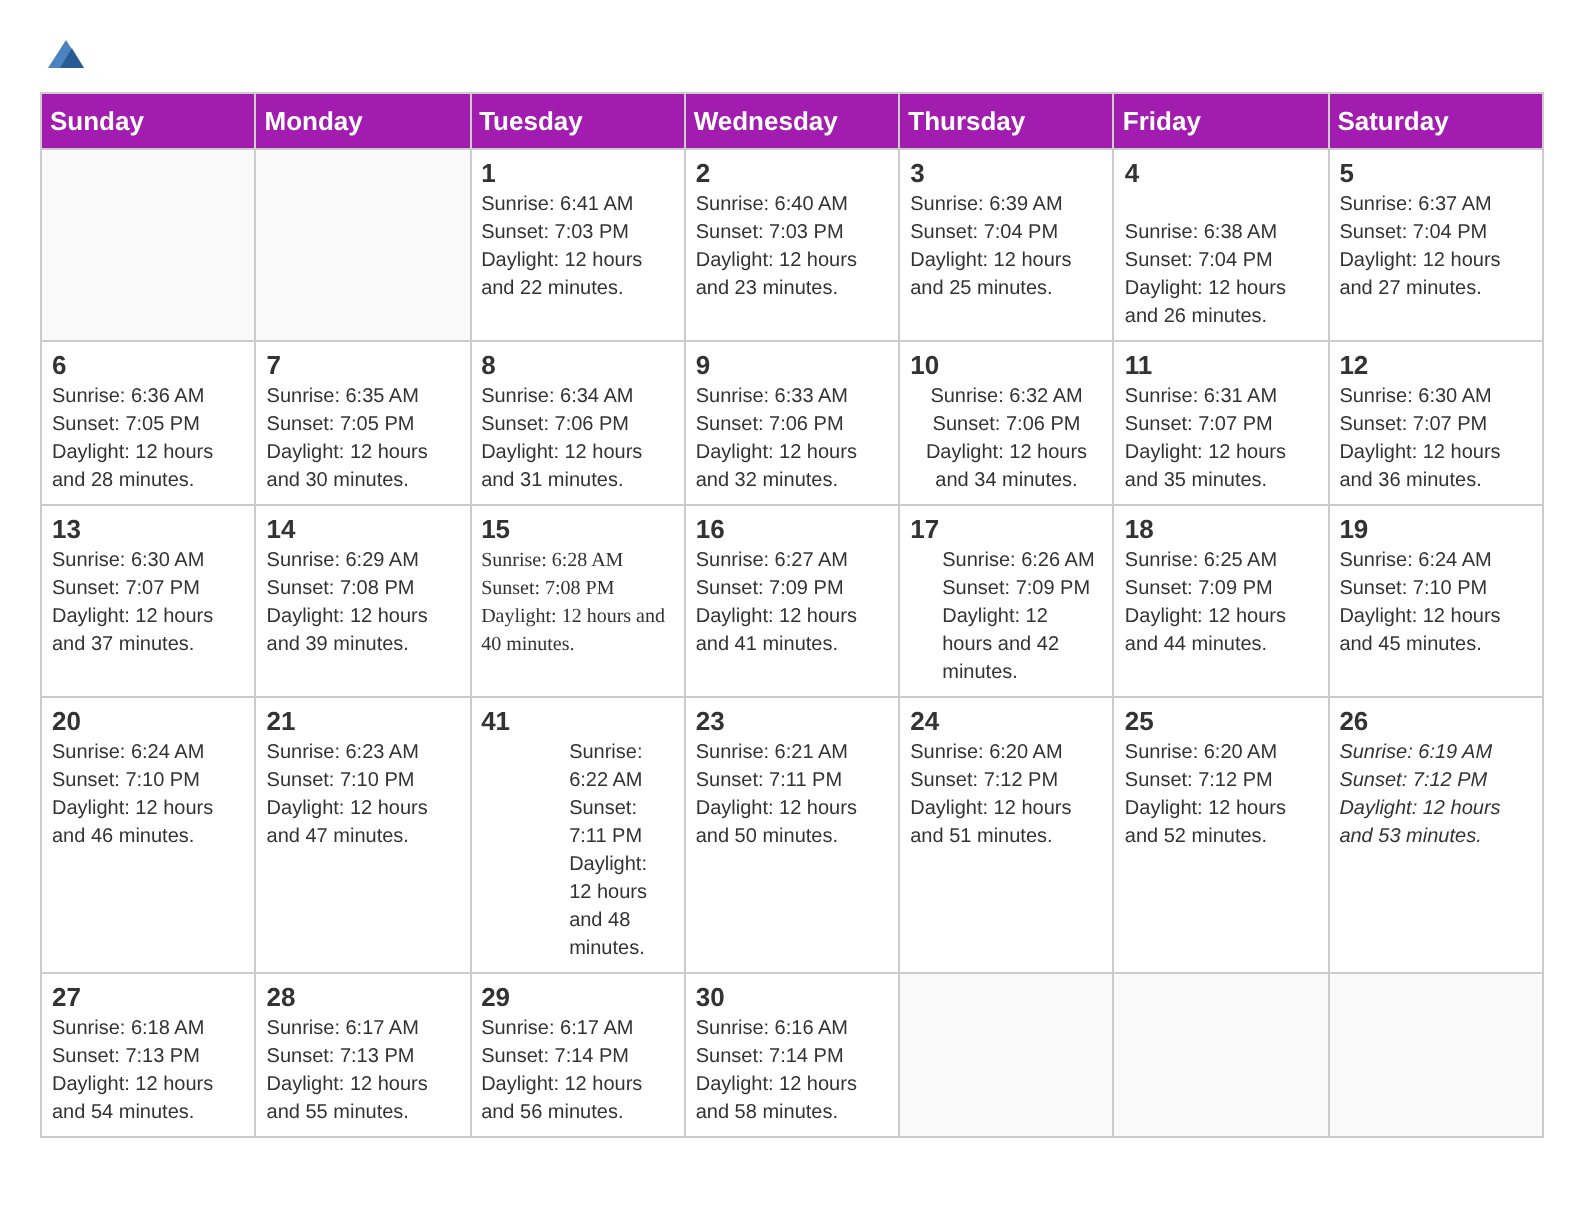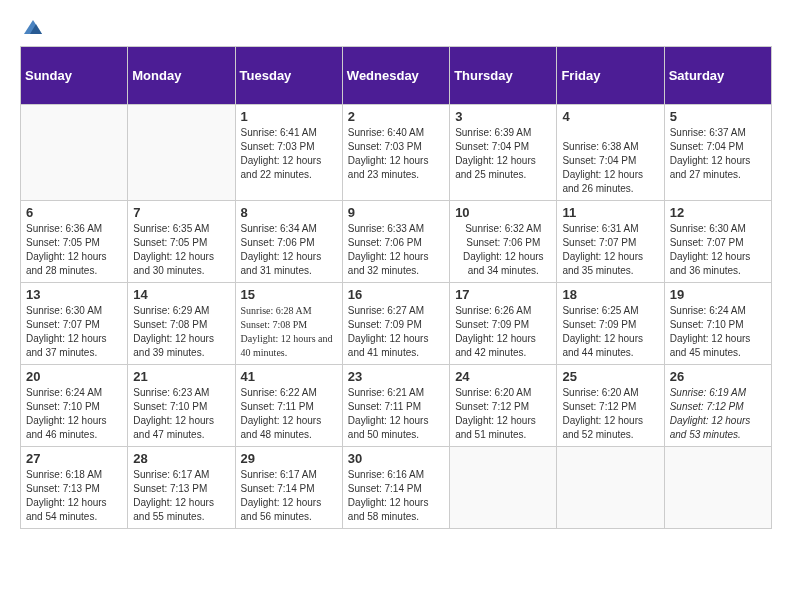--- a/index.html
+++ b/index.html
@@ -61,25 +61,25 @@
       font-size: 15px;
       color: #333;
       margin-top: 2px;
     }
     .calendar {
       width: 100%;
       border-collapse: collapse;
       table-layout: fixed;
     }
     .calendar thead th {
-      background: #4c1d95;
+      background: #a21caf;
       color: #fff;
       font-size: 13px;
       font-weight: bold;
-      padding: 21px 4px;
+      padding: 6px 4px;
       text-align: left;
       border: 1px solid #ccc;
     }
     .calendar tbody td {
       border: 1px solid #ccc;
       vertical-align: top;
       padding: 4px 5px;
       height: 82px;
       font-size: 10.5px;
       color: #333;
@@ -233,21 +233,21 @@
 Daylight: 12 hours and 40 minutes.</div>
           </td>
           <td>
             <span class="day-num">16</span>
             <div class="day-detail" style="white-space: pre-line;">Sunrise: 6:27 AM
 Sunset: 7:09 PM
 Daylight: 12 hours and 41 minutes.</div>
           </td>
           <td>
             <span class="day-num">17</span>
-            <div class="day-detail" style="white-space: pre-line;">Sunrise: 6:26 AM
+            <div class="day-detail" style="white-space: pre-line; margin-left: 16px;">Sunrise: 6:26 AM
 Sunset: 7:09 PM
 Daylight: 12 hours and 42 minutes.</div>
           </td>
           <td>
             <span class="day-num">18</span>
             <div class="day-detail" style="white-space: pre-line;">Sunrise: 6:25 AM
 Sunset: 7:09 PM
 Daylight: 12 hours and 44 minutes.</div>
           </td>
           <td>
@@ -265,21 +265,21 @@
 Daylight: 12 hours and 46 minutes.</div>
           </td>
           <td>
             <span class="day-num">21</span>
             <div class="day-detail" style="white-space: pre-line;">Sunrise: 6:23 AM
 Sunset: 7:10 PM
 Daylight: 12 hours and 47 minutes.</div>
           </td>
           <td>
             <span class="day-num">41</span>
-            <div class="day-detail" style="white-space: pre-line;">Sunrise: 6:22 AM
+            <div class="day-detail" style="white-space: pre-line; margin-left: 44px;">Sunrise: 6:22 AM
 Sunset: 7:11 PM
 Daylight: 12 hours and 48 minutes.</div>
           </td>
           <td>
             <span class="day-num">23</span>
             <div class="day-detail" style="white-space: pre-line;">Sunrise: 6:21 AM
 Sunset: 7:11 PM
 Daylight: 12 hours and 50 minutes.</div>
           </td>
           <td>

